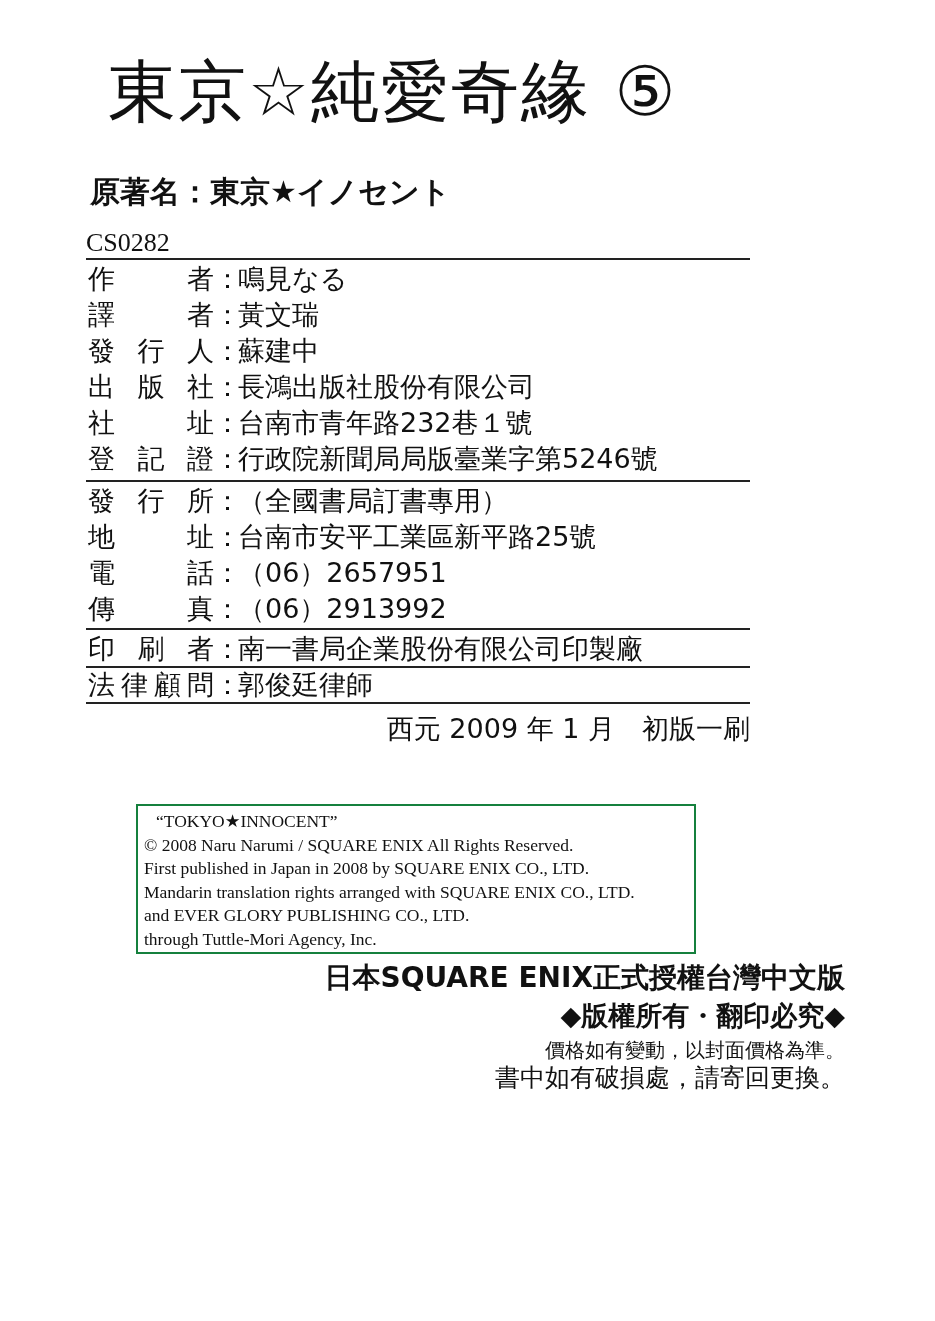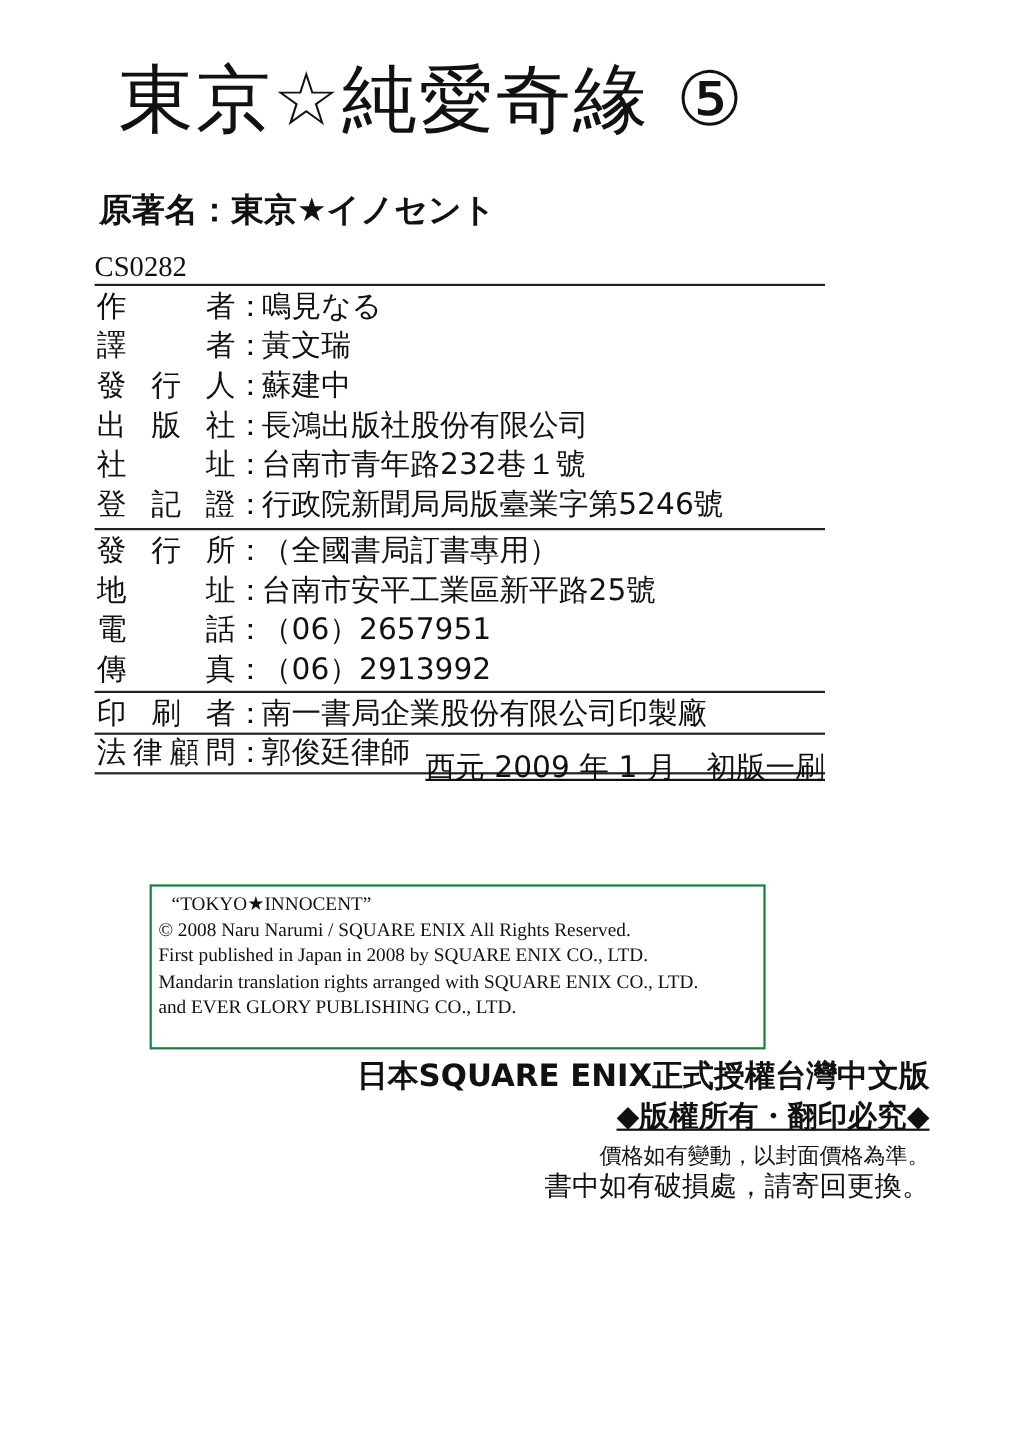--- a/index.html
+++ b/index.html
@@ -21,33 +21,33 @@
     font-family: "Liberation Serif", "DejaVu Serif", serif; line-height: 30px;
   }
   .rule { position: absolute; left: 86px; width: 664px; height: 0; border-top: 2px solid #222; }
   .row {
     position: absolute; left: 88px; font-size: 27px; white-space: nowrap; line-height: 34px;
     display: flex;
   }
   .lbl { display: inline-block; width: 126px; display: flex; justify-content: space-between; }
   .colon { width: 24px; text-align: center; }
   .date {
-    position: absolute; right: 185px; top: 681px; font-size: 27px; white-space: nowrap; line-height: 34px; text-decoration: underline;
+    position: absolute; right: 185px; top: 712px; font-size: 27px; white-space: nowrap; line-height: 34px;
   }
   .box {
     position: absolute; left: 136px; top: 804px; width: 560px; height: 150px;
     border: 2px solid #15803d; box-sizing: border-box; padding: 4px 6px;
     font-family: "Liberation Serif", "DejaVu Serif", serif; font-size: 17.5px; line-height: 23.6px;
   }
   .box div { white-space: nowrap; }
   .auth {
     position: absolute; left: 0; width: 845px; text-align: right; white-space: nowrap;
   }
   .auth1 { top: 960px; font-size: 28px; font-weight: bold; line-height: 36px; }
-  .auth2 { top: 998px; font-size: 27px; font-weight: bold; line-height: 36px; text-decoration: underline; }
+  .auth2 { top: 998px; font-size: 27px; font-weight: bold; line-height: 36px; }
   .auth3 { top: 1036px; font-size: 20px; line-height: 28px; font-family: "DejaVu Serif", serif; }
   .auth4 { top: 1064px; font-size: 25px; line-height: 28px; font-family: "DejaVu Serif", serif; }
 </style>
 </head>
 <body>
 
 <div class="title">東京☆純愛奇緣 ⑤</div>
 <div class="orig">原著名：東京★イノセント</div>
 <div class="code">CS0282</div>
 
@@ -175,18 +175,19 @@
 <div class="rule" style="top:702px"></div>
 
 <div class="date">西元 2009 年 1 月　初版一刷</div>
 
 <div class="box">
   <div style="padding-left:12px">“TOKYO★INNOCENT”</div>
   <div>© 2008 Naru Narumi / SQUARE ENIX All Rights Reserved.</div>
   <div>First published in Japan in 2008 by SQUARE ENIX CO., LTD.</div>
   <div>Mandarin translation rights arranged with SQUARE ENIX CO., LTD.</div>
   <div>and EVER GLORY PUBLISHING CO., LTD.</div>
+  <div>through Tuttle-Mori Agency, Inc.</div>
 </div>
 
 <div class="auth auth1">日本SQUARE ENIX正式授權台灣中文版</div>
 <div class="auth auth2">◆版權所有・翻印必究◆</div>
 <div class="auth auth3">價格如有變動，以封面價格為準。</div>
 <div class="auth auth4">書中如有破損處，請寄回更換。</div>
 
 </body></html>

